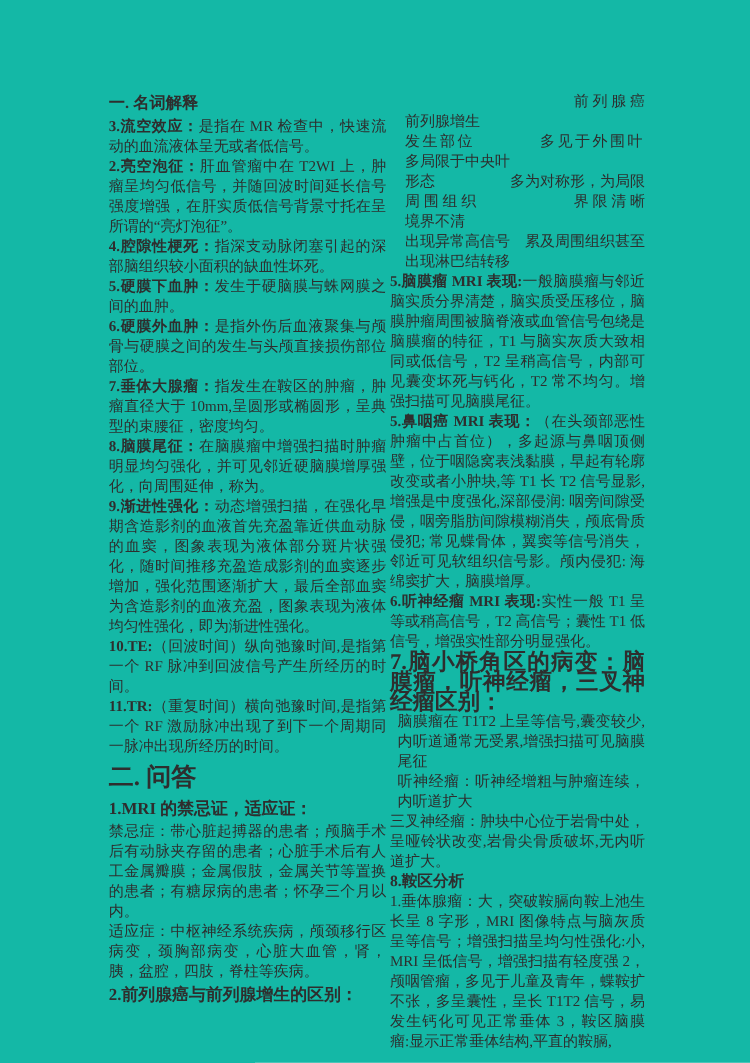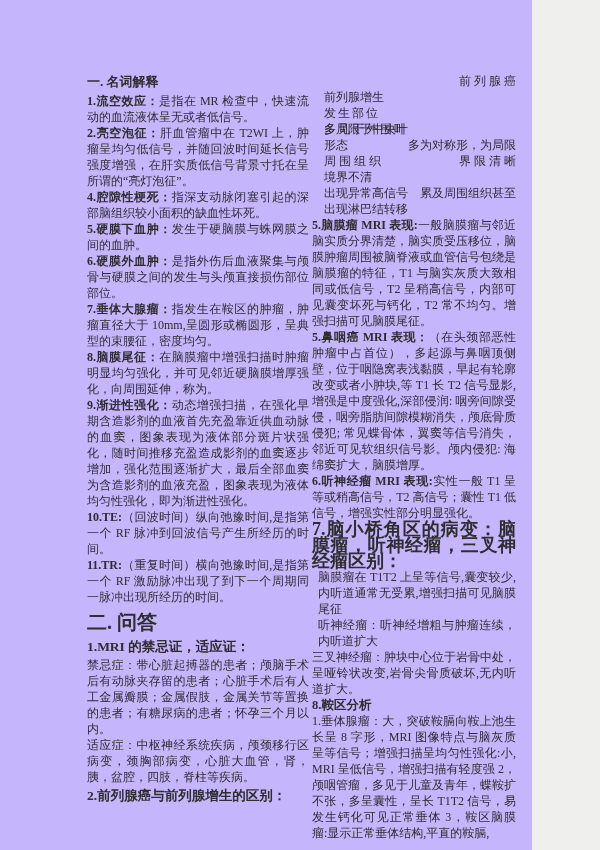--- a/index.html
+++ b/index.html
@@ -3,53 +3,53 @@
 <meta charset="utf-8">
 <style>
   html,body{margin:0;padding:0;}
   body{
     width:600px;height:850px;
     background:#efefed;
     font-family:"Liberation Serif","DejaVu Serif",serif;
   }
   .page{
     position:relative;
-    width:532px;height:850px;
-    background:#c4b5fd;
+    width:600px;height:850px;
+    background:#14b8a6;
     color:#2e2e2e;
     font-size:12px;
     line-height:16px;
     overflow:hidden;
   }
   .col{position:absolute;top:73px;}
   .col.left{left:87px;width:222px;}
   .col.right{left:312px;width:204px;}
   p.item{margin:0;text-align:justify;text-justify:inter-ideograph;word-break:break-all;}
   b.lead{font-weight:bold;}
   .h1{font-size:13px;font-weight:bold;line-height:18px;margin:0 0 2px 0;}
   .h2{font-size:20px;font-weight:bold;line-height:22px;margin:6px 0 5px 0;}
   .hq{font-size:13.5px;font-weight:bold;line-height:18px;margin:2px 0 1px 0;}
   .hq7{font-weight:bold;font-size:18px;line-height:16px;margin:0;text-align:justify;word-break:break-all;}
   .hq8{font-weight:bold;font-size:12.5px;line-height:16px;margin:0;}
   .tbl{margin:0 0 0 12px;}
   .tline{display:flex;height:16px;line-height:16px;white-space:nowrap;}
   .tline.sb{justify-content:space-between;}
   .tline.ar{justify-content:flex-end;}
-  .ls1{letter-spacing:2px;flex-direction:column;}
+  .ls1{letter-spacing:2px;}
   .indent1{padding-left:6px;}
 </style>
 </head>
 <body>
 
 <div class="page">
 
   <div class="col left">
     <div class="h1">一. 名词解释</div>
 
-    <p class="item"><b class="lead">1.流空效应：</b><span>是指在 MR 检查中，快速流动的血流液体呈无或者低信号。</span></p>
+    <p class="item"><b class="lead">3.流空效应：</b><span>是指在 MR 检查中，快速流动的血流液体呈无或者低信号。</span></p>
     <p class="item"><b class="lead">2.亮空泡征：</b><span>肝血管瘤中在 T2WI 上，肿瘤呈均匀低信号，并随回波时间延长信号强度增强，在肝实质低信号背景寸托在呈所谓的“亮灯泡征”。</span></p>
     <p class="item"><b class="lead">4.腔隙性梗死：</b><span>指深支动脉闭塞引起的深部脑组织较小面积的缺血性坏死。</span></p>
     <p class="item"><b class="lead">5.硬膜下血肿：</b><span>发生于硬脑膜与蛛网膜之间的血肿。</span></p>
     <p class="item"><b class="lead">6.硬膜外血肿：</b><span>是指外伤后血液聚集与颅骨与硬膜之间的发生与头颅直接损伤部位部位。</span></p>
     <p class="item"><b class="lead">7.垂体大腺瘤：</b><span>指发生在鞍区的肿瘤，肿瘤直径大于 10mm,呈圆形或椭圆形，呈典型的束腰征，密度均匀。</span></p>
     <p class="item"><b class="lead">8.脑膜尾征：</b><span>在脑膜瘤中增强扫描时肿瘤明显均匀强化，并可见邻近硬脑膜增厚强化，向周围延伸，称为。</span></p>
     <p class="item"><b class="lead">9.渐进性强化：</b><span>动态增强扫描，在强化早期含造影剂的血液首先充盈靠近供血动脉的血窦，图象表现为液体部分斑片状强化，随时间推移充盈造成影剂的血窦逐步增加，强化范围逐渐扩大，最后全部血窦为含造影剂的血液充盈，图象表现为液体均匀性强化，即为渐进性强化。</span></p>
     <p class="item"><b class="lead">10.TE:</b><span>（回波时间）纵向弛豫时间,是指第一个 RF 脉冲到回波信号产生所经历的时间。</span></p>
     <p class="item"><b class="lead">11.TR:</b><span>（重复时间）横向弛豫时间,是指第一个 RF 激励脉冲出现了到下一个周期同一脉冲出现所经历的时间。</span></p>
 

